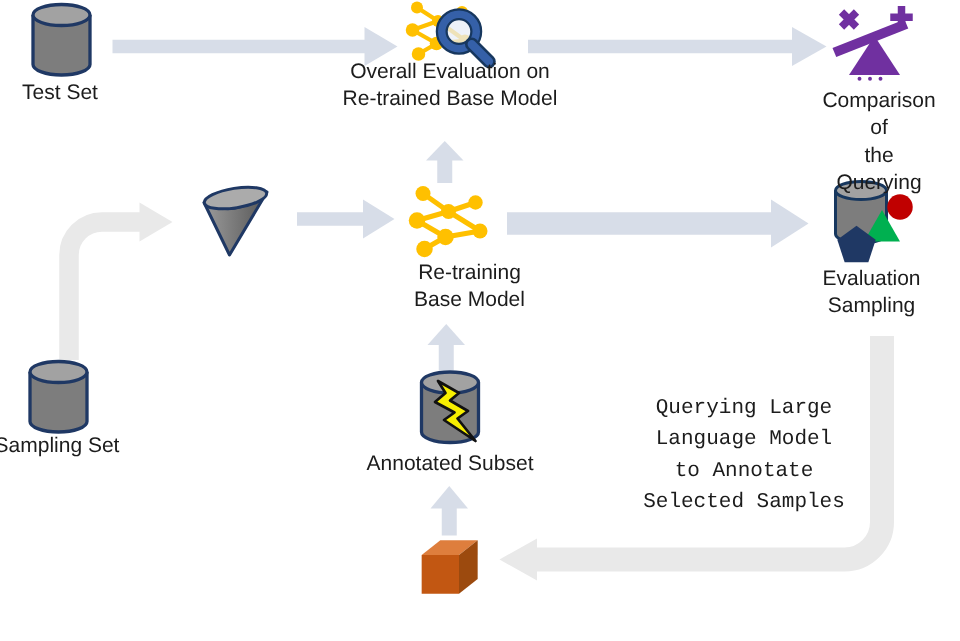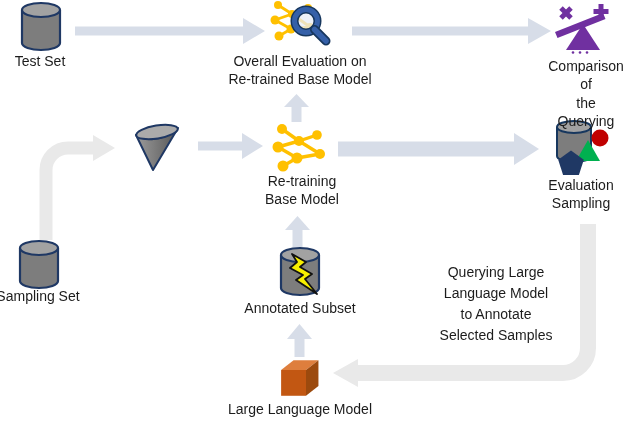--- a/index.html
+++ b/index.html
@@ -6,21 +6,21 @@
   .stage{
     position:relative;width:640px;height:427px;background:#ffffff;overflow:hidden;
     font-family:"Liberation Sans",sans-serif;color:#1c1c1c;
   }
   .abs{position:absolute;}
   .label{
     position:absolute;transform:translateX(-50%);
     text-align:center;white-space:pre-line;
     font-size:14px;line-height:1.32;color:#1c1c1c;
   }
-  .label.query{line-height:1.5;}
+  .label.query{line-height:1.5;font-family:Liberation Mono, monospace;}
   svg{display:block;overflow:visible;}
 </style>
 </head>
 <body>
 
 <div class="stage">
 
   <svg class="abs" style="left:75px;top:17px" width="191" height="28">
     <rect x="0" y="9.5" width="170" height="9" fill="#d7dde8"></rect>
     <polygon points="168,1 168,27 190,14" fill="#d7dde8"></polygon>
@@ -164,29 +164,28 @@
     <polygon points="16,8 30,16 24,21 36,28 29,33 41,48 20,34 27,29 14,22 21,16" fill="#f7ef00" stroke="#111111" stroke-width="1.8" stroke-linejoin="round"></polygon>
   </svg>
 
   <svg class="abs" style="left:274px;top:354px" width="48" height="48" viewBox="0 0 54 52">
     <polygon points="8,17 22,6 50,6 36,17" fill="#de7e3d"></polygon>
     <polygon points="36,17 50,6 50,35 36,46" fill="#9c4a0e"></polygon>
     <polygon points="8,17 36,17 36,46 8,46" fill="#c25712"></polygon>
   </svg>
 
   <div class="label" style="left:40px;top:52px">Test Set</div>
-  <div class="label" style="left:300px;top:52px">Overall Evaluation on
+  <div class="label" style="left:300px;top:38px">Overall Evaluation on
 Re-trained Base Model</div>
   <div class="label" style="left:586px;top:57px">Comparison of
 the Querying</div>
-  <div class="label" style="left:302px;top:172px">Re-training
+  <div class="label" style="left:313px;top:172px">Re-training
 Base Model</div>
   <div class="label" style="left:581px;top:176px">Evaluation
 Sampling</div>
   <div class="label" style="left:38px;top:287px">Sampling Set</div>
   <div class="label" style="left:300px;top:299px">Annotated Subset</div>
   <div class="label query" style="left:496px;top:262px">Querying Large
 Language Model
 to Annotate
 Selected Samples</div>
-  <div class="label" style="left:300px;top:400px">Large Language Model</div>
 
 </div>
 
 </body></html>

